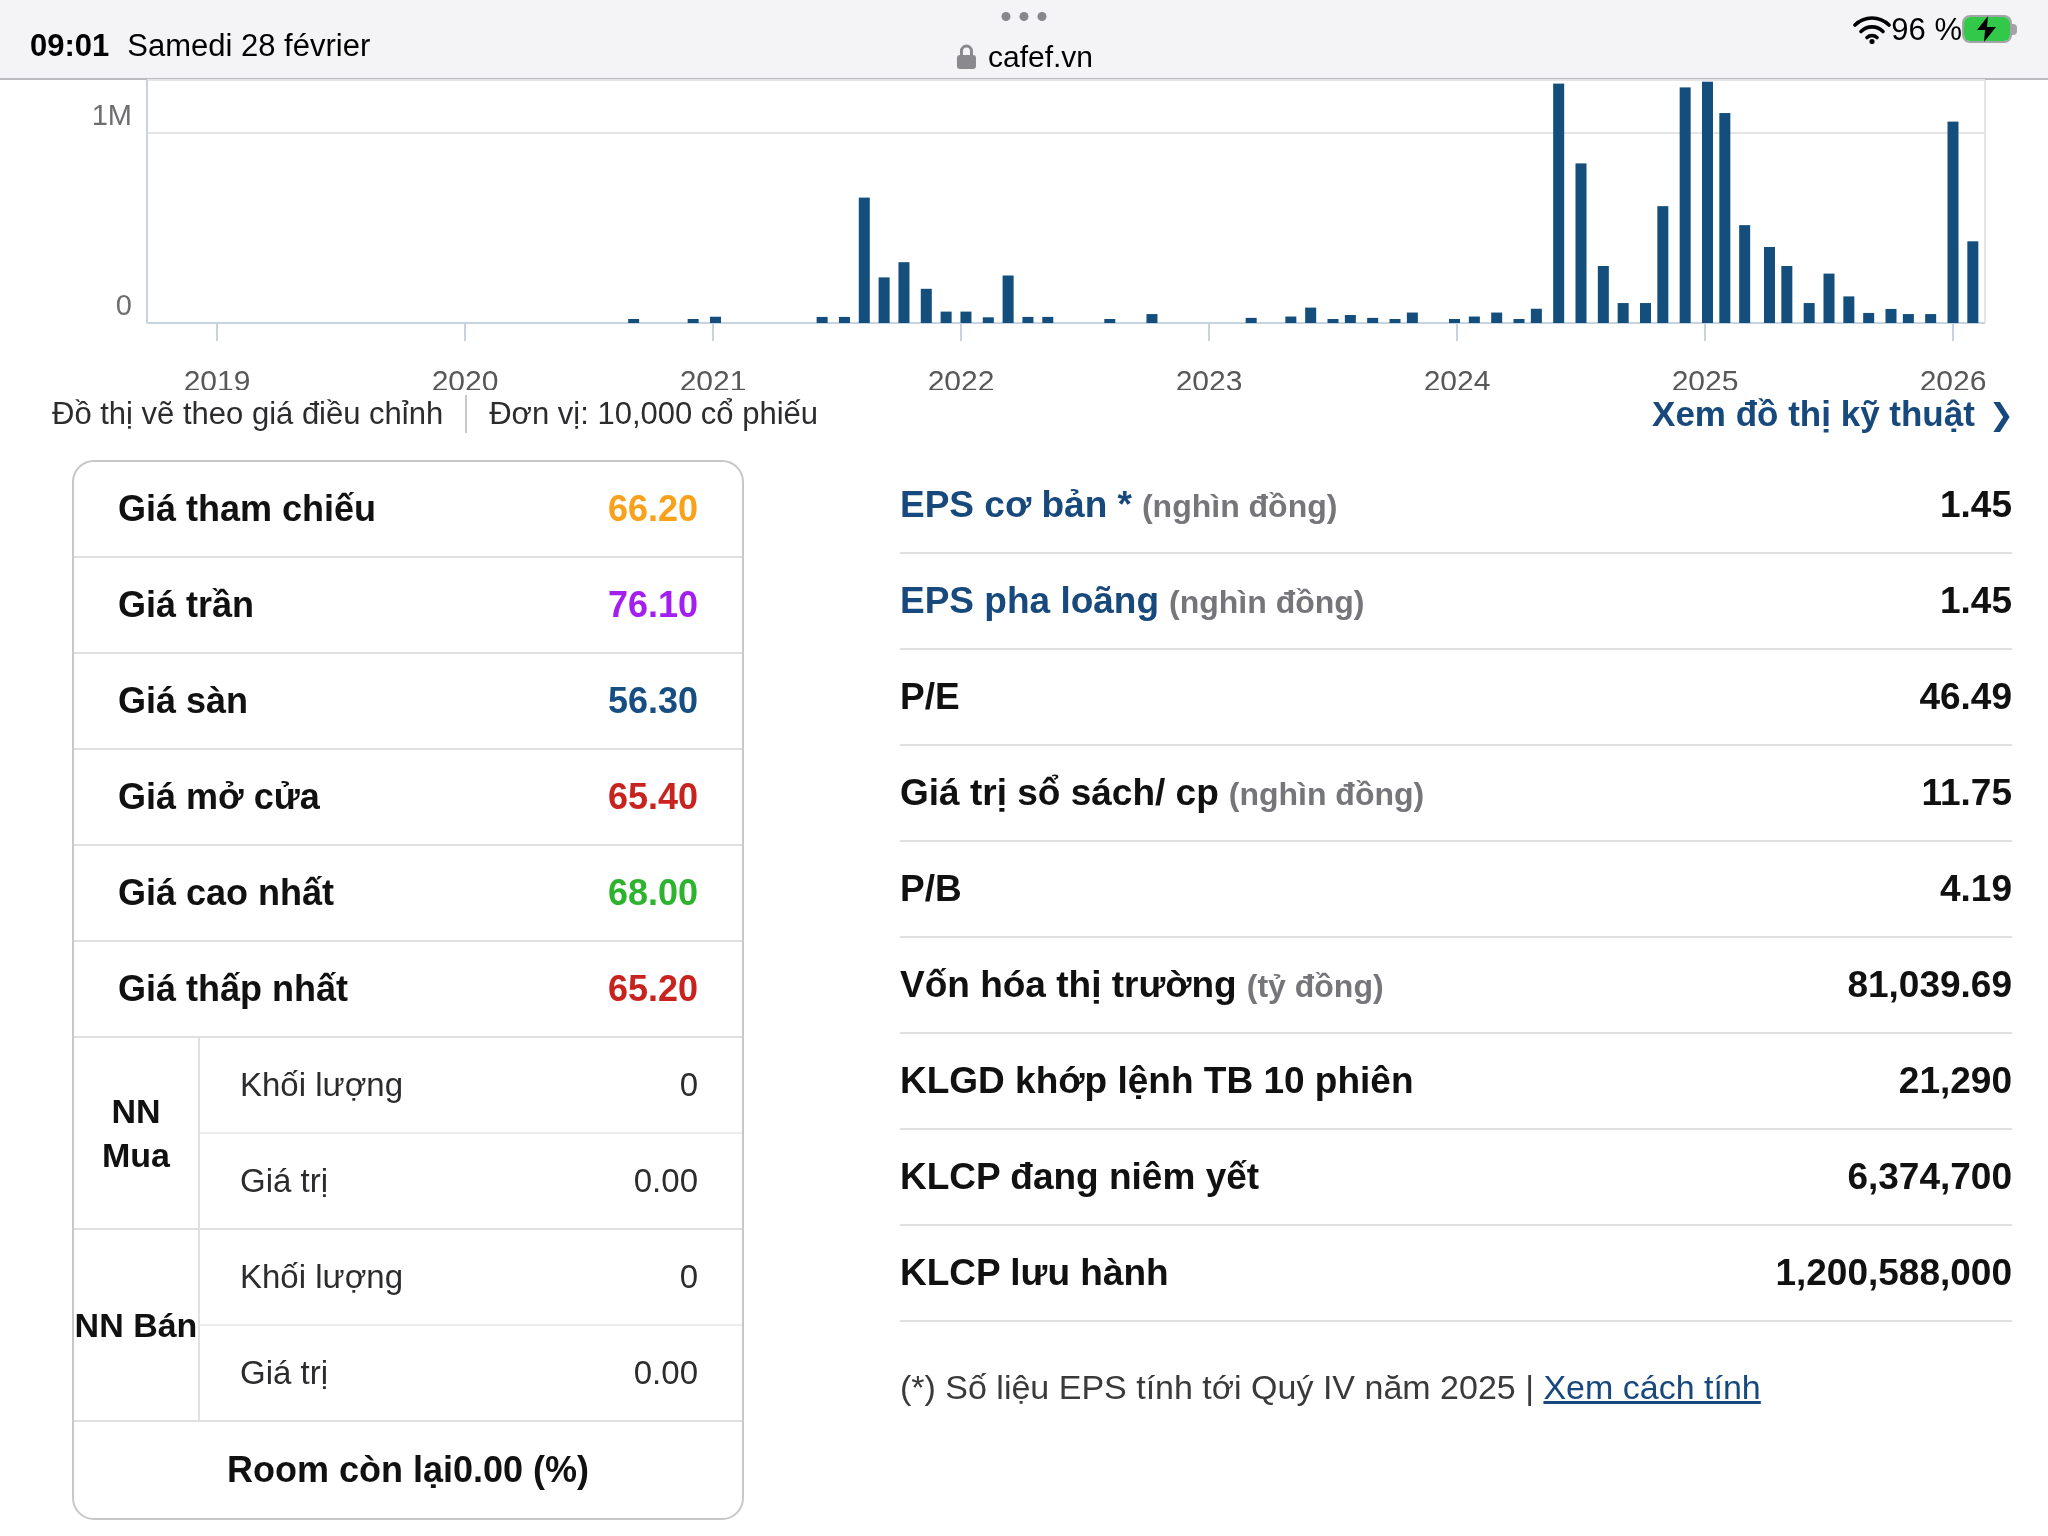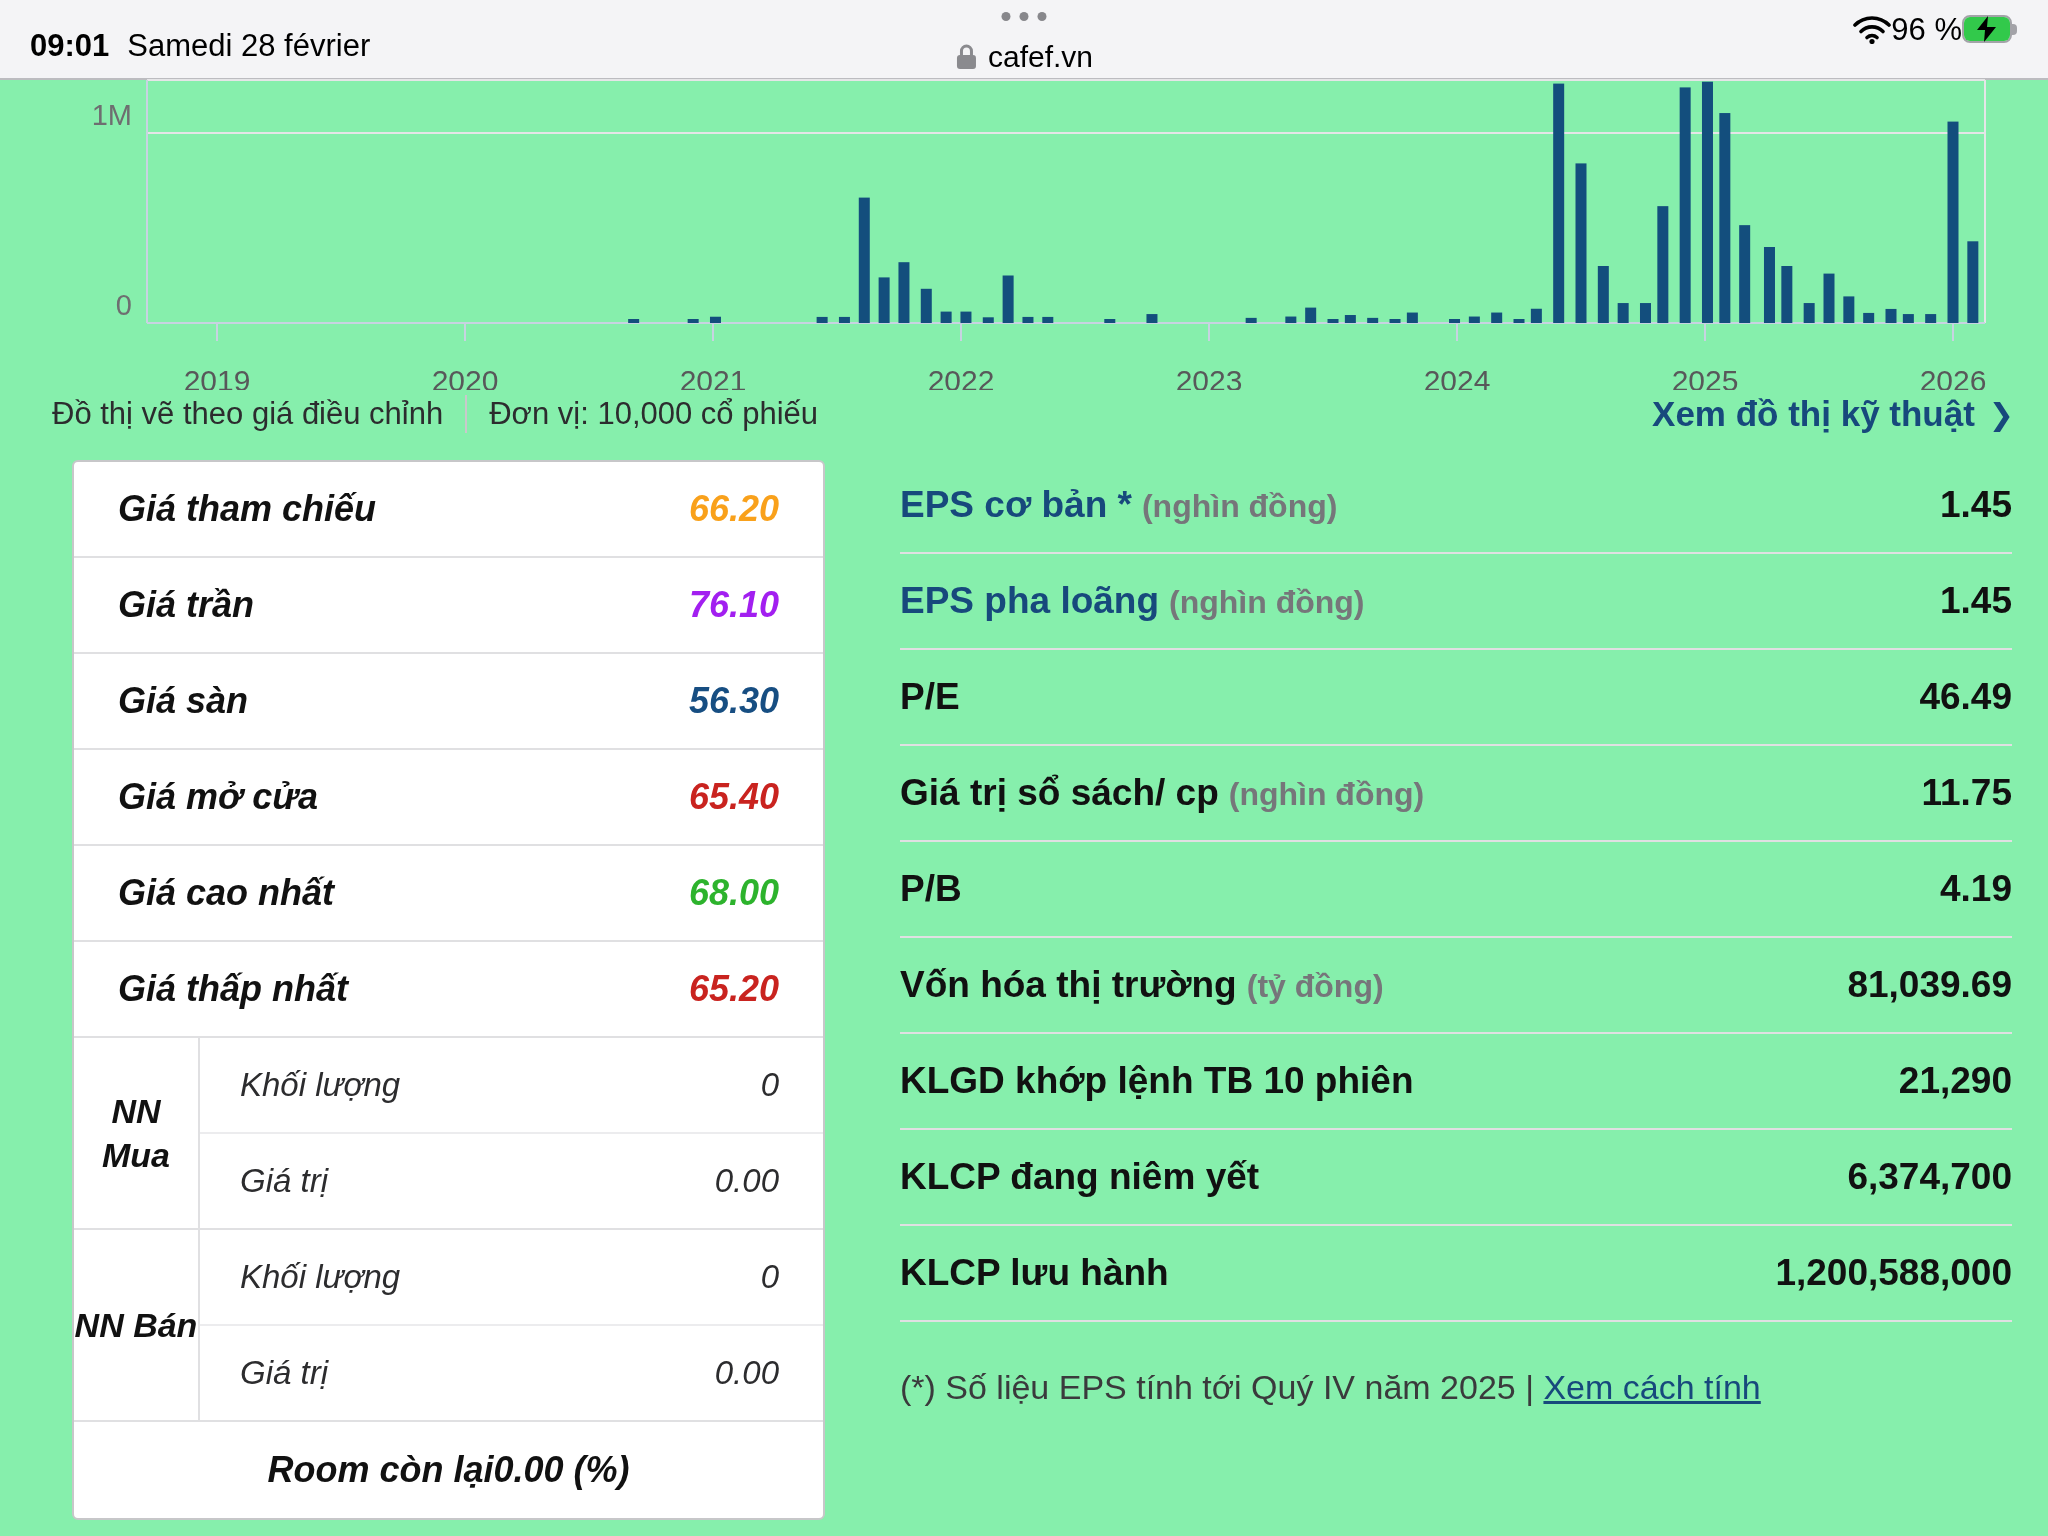--- a/index.html
+++ b/index.html
@@ -1,16 +1,16 @@
 <!DOCTYPE html>
 <html><head>
 <meta charset="utf-8">
 <style>
   html,body{margin:0;padding:0;background:#e9e9ea;}
-  .screen{position:relative;width:2048px;height:1536px;background:#86efac;overflow:hidden;
+  .screen{position:relative;width:2048px;height:1536px;background:#ffffff;overflow:hidden;
           font-family:"Liberation Sans","DejaVu Sans",sans-serif;color:#111;}
   
   .statusbar{position:absolute;left:0;top:0;width:2048px;height:80px;background:#f4f4f6;
              border-bottom:2px solid #bcbcc0;box-sizing:border-box;}
   .sb-left{position:absolute;left:30px;top:12px;display:flex;align-items:baseline;gap:18px;}
   .sb-time{font-size:31px;font-weight:700;color:#000;}
   .sb-date{font-size:31px;font-weight:400;color:#000;margin-top:16px;}
   .sb-dots{position:absolute;left:50%;top:12px;transform:translateX(-50%);display:flex;gap:9px;}
   .sb-dot{width:9px;height:9px;border-radius:50%;background:#87878b;}
   .urlbar{position:absolute;left:50%;top:40px;transform:translateX(-50%);
@@ -29,22 +29,22 @@
   .chart-wrap{position:absolute;left:0;top:78px;width:2048px;height:312px;}
   
   .caption-row{position:absolute;left:52px;top:394px;width:1962px;display:flex;
                justify-content:space-between;align-items:center;}
   .cap-left{display:flex;align-items:center;gap:22px;font-size:31px;color:#2c2c2e;}
   .cap-div{width:2px;height:38px;background:#c9c9cb;}
   .cap-link{display:flex;align-items:center;gap:14px;cursor:pointer;}
   .cap-link-text{font-size:35px;font-weight:700;}
   .cap-chev{font-size:30px;font-weight:700;}
   
-  .lcard{position:absolute;left:72px;top:460px;width:753px;background:#fff;
-         border:2px solid #c7c7c9;border-radius:6px;box-sizing:border-box;overflow:hidden;font-style:italic;}
+  .lcard{position:absolute;left:72px;top:460px;width:672px;background:#fff;
+         border:2px solid #c7c7c9;border-radius:22px;box-sizing:border-box;overflow:hidden;}
   .lrow{height:94px;display:flex;justify-content:space-between;align-items:center;
         padding:0 44px;border-top:2px solid #e0e0e2;}
   .lrow.first{border-top:none;}
   .lrow-label{font-size:36px;font-weight:700;color:#111;}
   .lrow-value{font-size:36px;font-weight:700;}
   .nnblock{display:flex;border-top:2px solid #e0e0e2;}
   .nncell{width:124px;display:flex;align-items:center;justify-content:center;text-align:center;
           font-size:34px;font-weight:700;color:#111;border-right:2px solid #e0e0e2;line-height:1.3;}
   .nnrows{flex:1;}
   .nnrow{height:94px;display:flex;justify-content:space-between;align-items:center;

